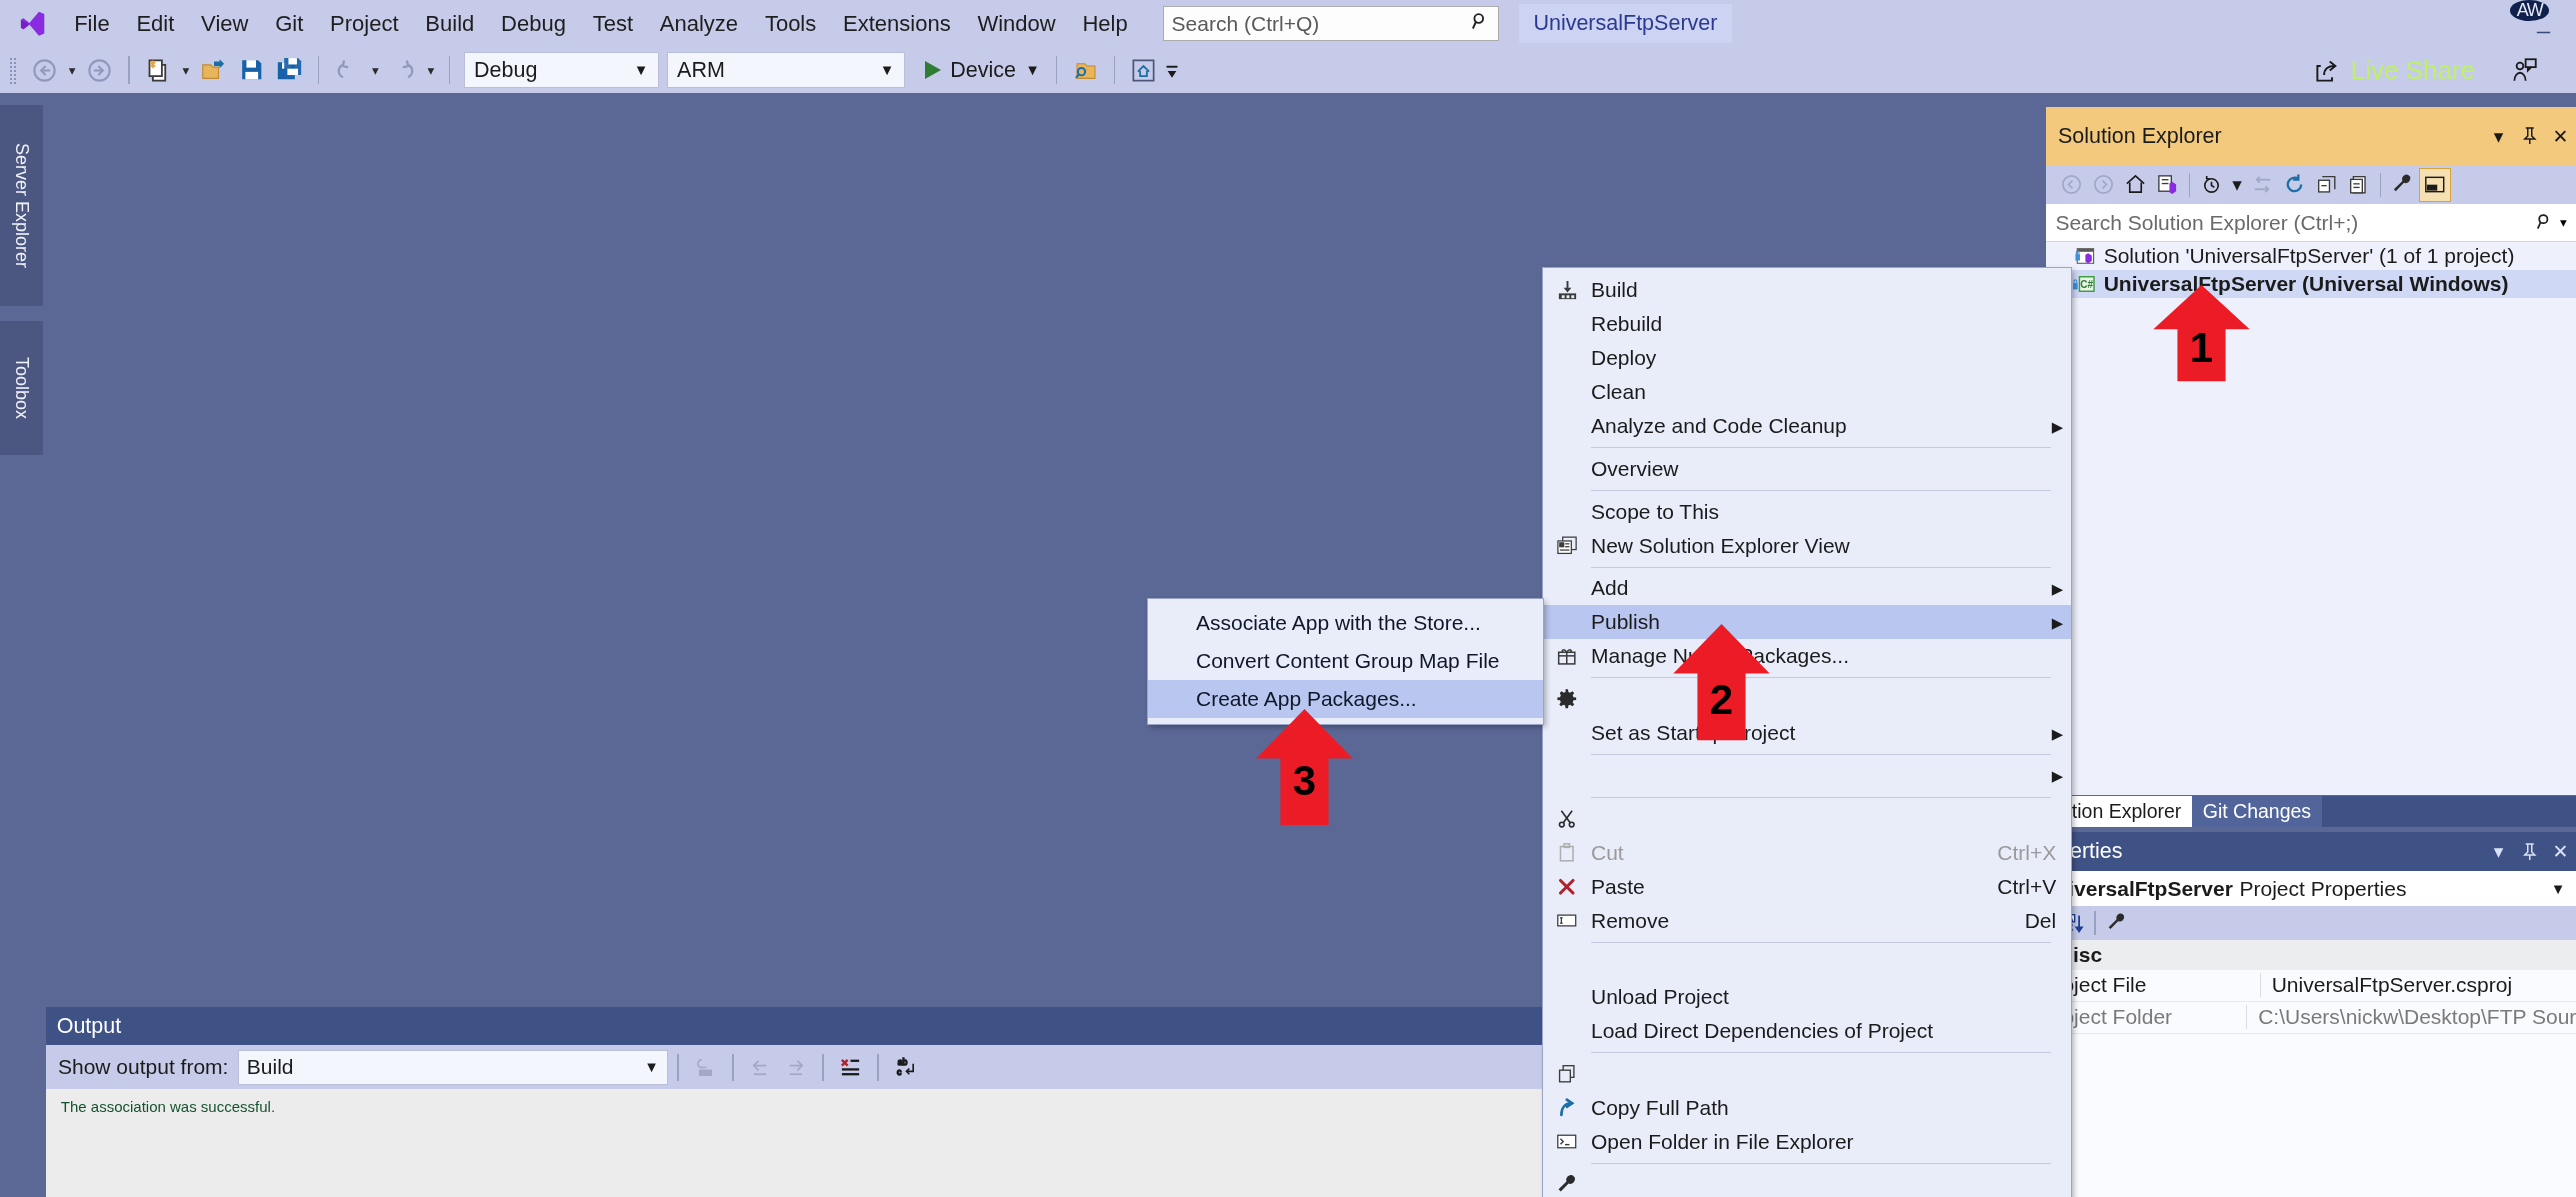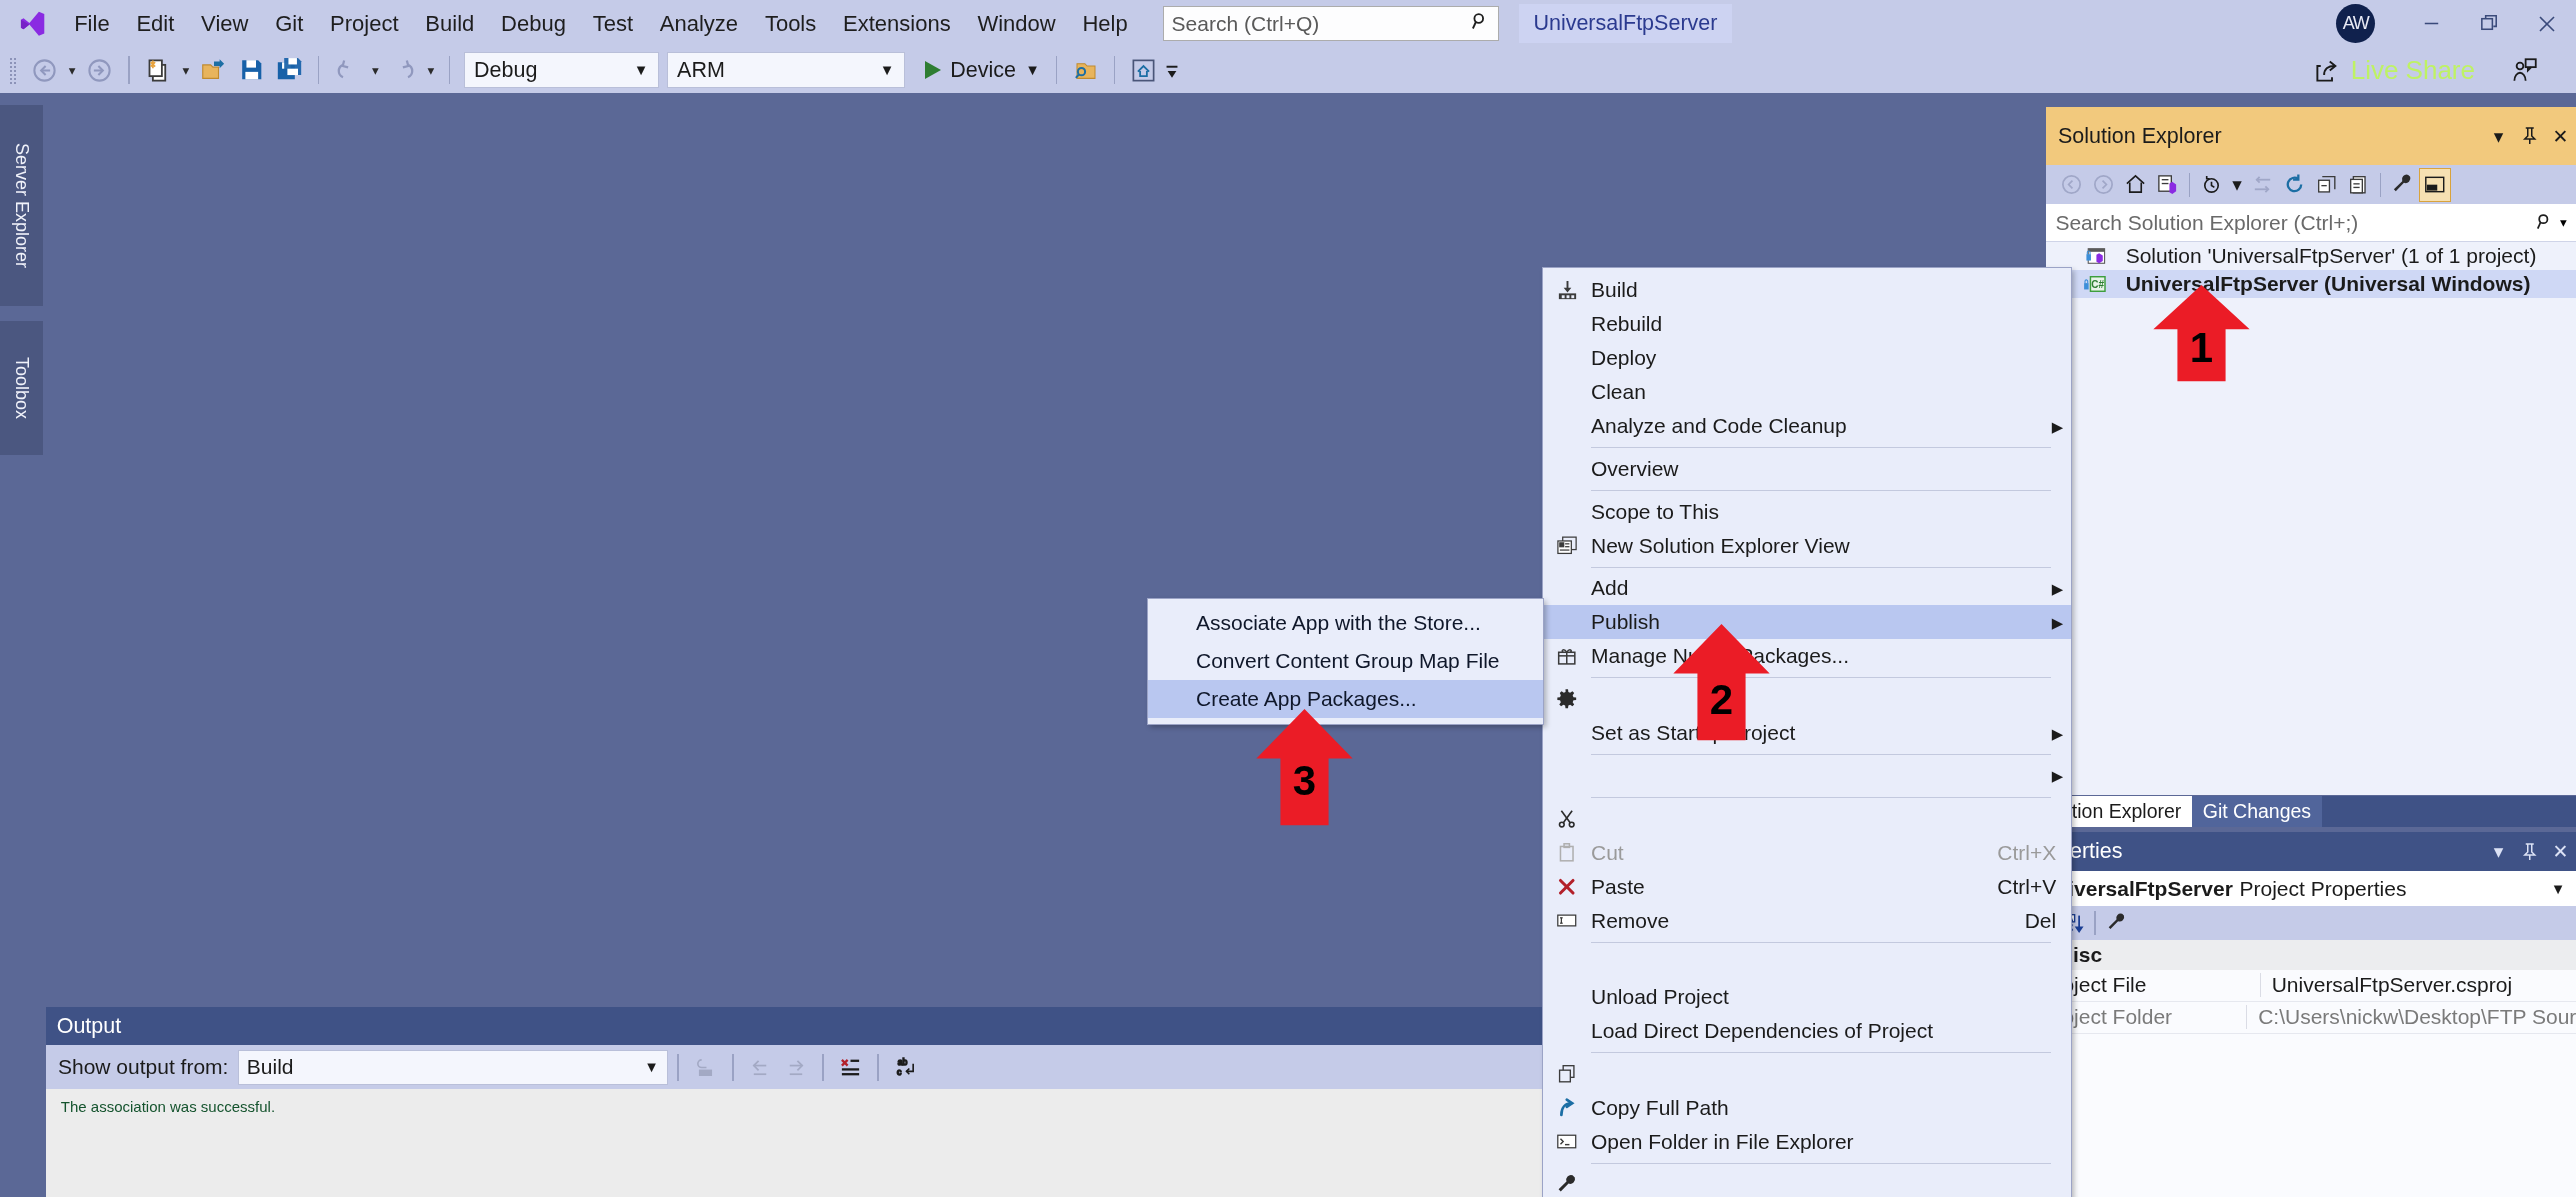--- a/index.html
+++ b/index.html
@@ -29,21 +29,21 @@
     padding: 0 8px;
   }
   .search-box .ph { font-size: 21px; color: #5A5A5A; flex: 1; }
   .search-box .mag { font-size: 21.5px; color: #1E1E1E; }
   .proj-chip {
     margin-left: 20px; height: 39px; background: #CDD3F2;
     display: flex; align-items: center; padding: 0 14.8px;
     font-size: 21.5px; color: #2B3A8F;
   }
   .titlebar-right { position: absolute; right: 0; top: 0; height: 47px;
-                    display: flex; align-items: center; }
+                    display: flex; align-items: center; flex-direction: column; }
   .avatar {
     width: 39px; height: 39px; border-radius: 50%; background: #10214D;
     color: #E8EAF5; font-size: 18px; display: flex; align-items: center;
     justify-content: center; letter-spacing: -1.3px; margin-right: 27px;
   }
   .wbtn { width: 58px; height: 47px; display:flex; align-items:center;
           justify-content:center; color:#3A4A7A; }
 
   
   .toolbar {
@@ -108,21 +108,21 @@
   }
   .se-ti { width: 32px; height: 34px; display:flex; align-items:center;
            justify-content:center; }
   .se-tsep { width: 1.3px; height: 24px; background:#9AA2C4; margin: 0 5.4px; }
   .se-search {
     height: 38px; background: #FFFFFF; display: flex; align-items: center;
     padding: 0 9.4px; border-bottom: 0.7px solid #CFD4E8;
   }
   .se-search .ph { flex:1; font-size:21px; color:#6A6A6A; }
   .se-row { height: 28px; display: flex; align-items: center;
-            font-size: 21px; color:#1B1B1B; padding-left: 8px; gap: 11px; }
+            font-size: 21px; color:#1B1B1B; padding-left: 8px; }
   .se-row.sel { background: #CFD8F5; font-weight: bold; }
   .se-ico16 { width: 25.5px; height: 23px; margin-right: 6.7px;
               display:flex; align-items:center; justify-content:center; }
   .chev { width: 17.5px; display:flex; align-items:center;
           justify-content:center; font-size: 14.8px; color:#2B2B2B; }
 
   
   .se-tabs { position: absolute; left: 2046px; top: 796px; width: 530px;
              height: 31px; background: #3F5286; display: flex;
              align-items: flex-end; }

